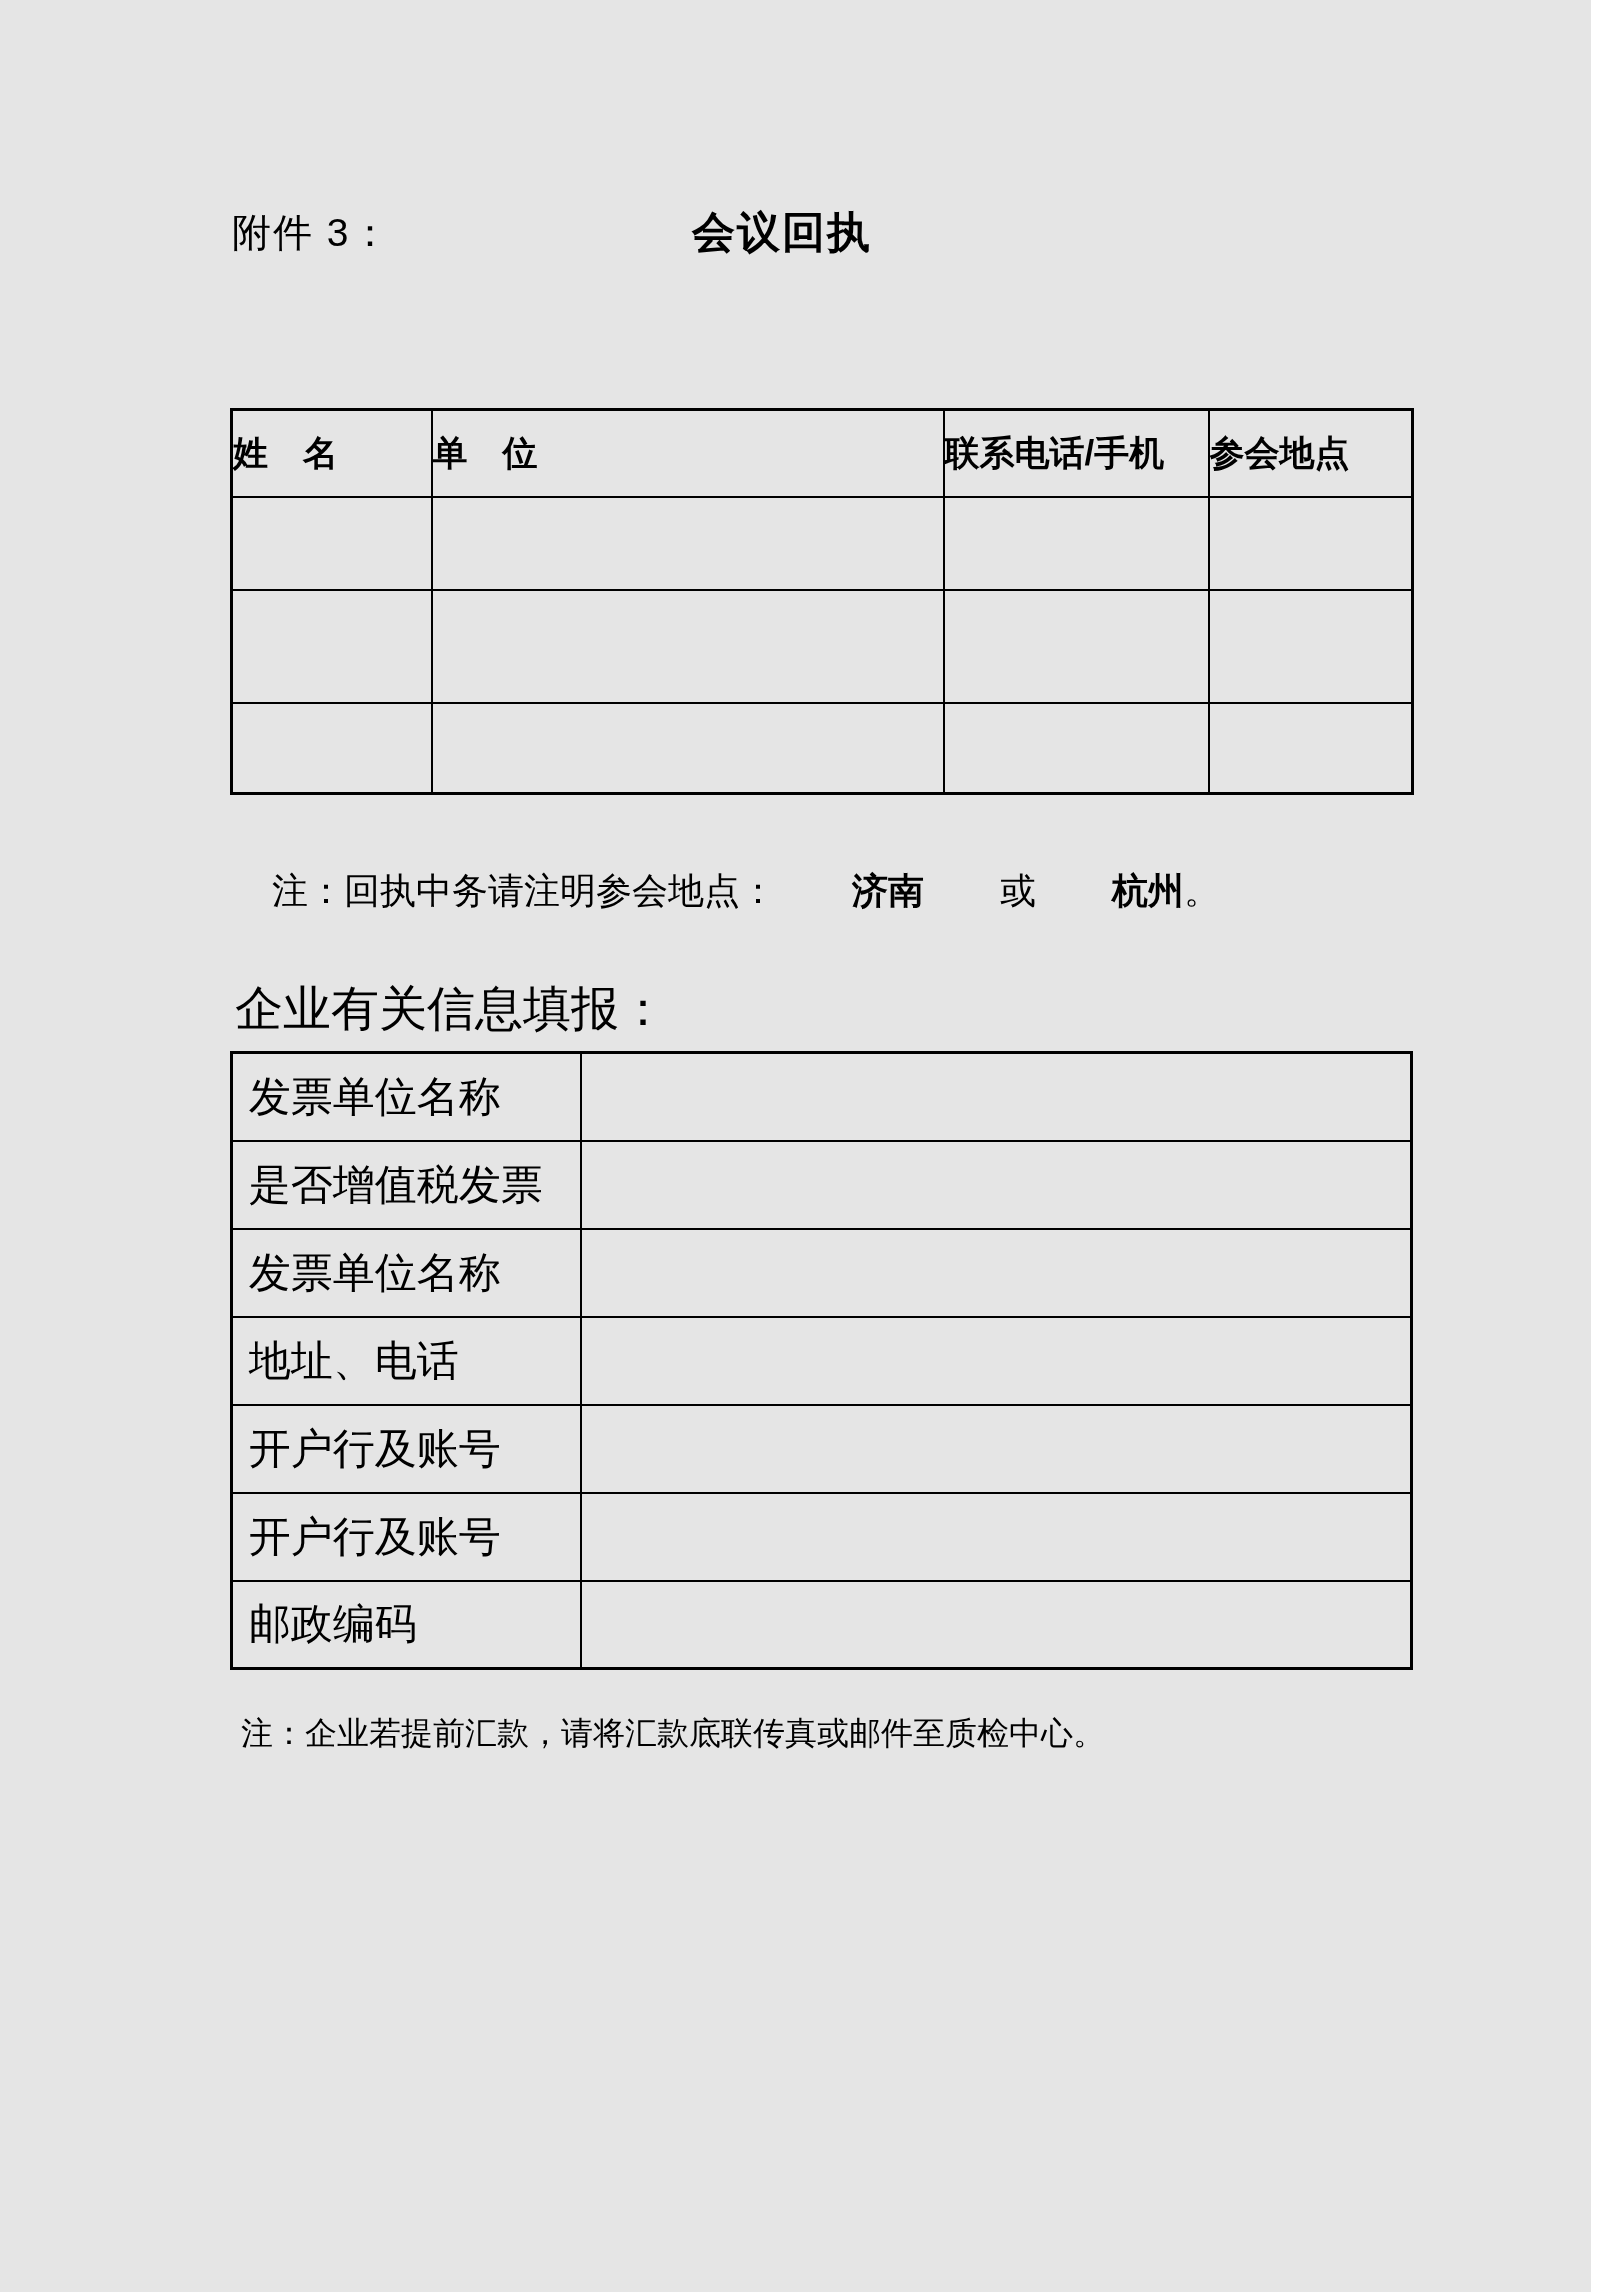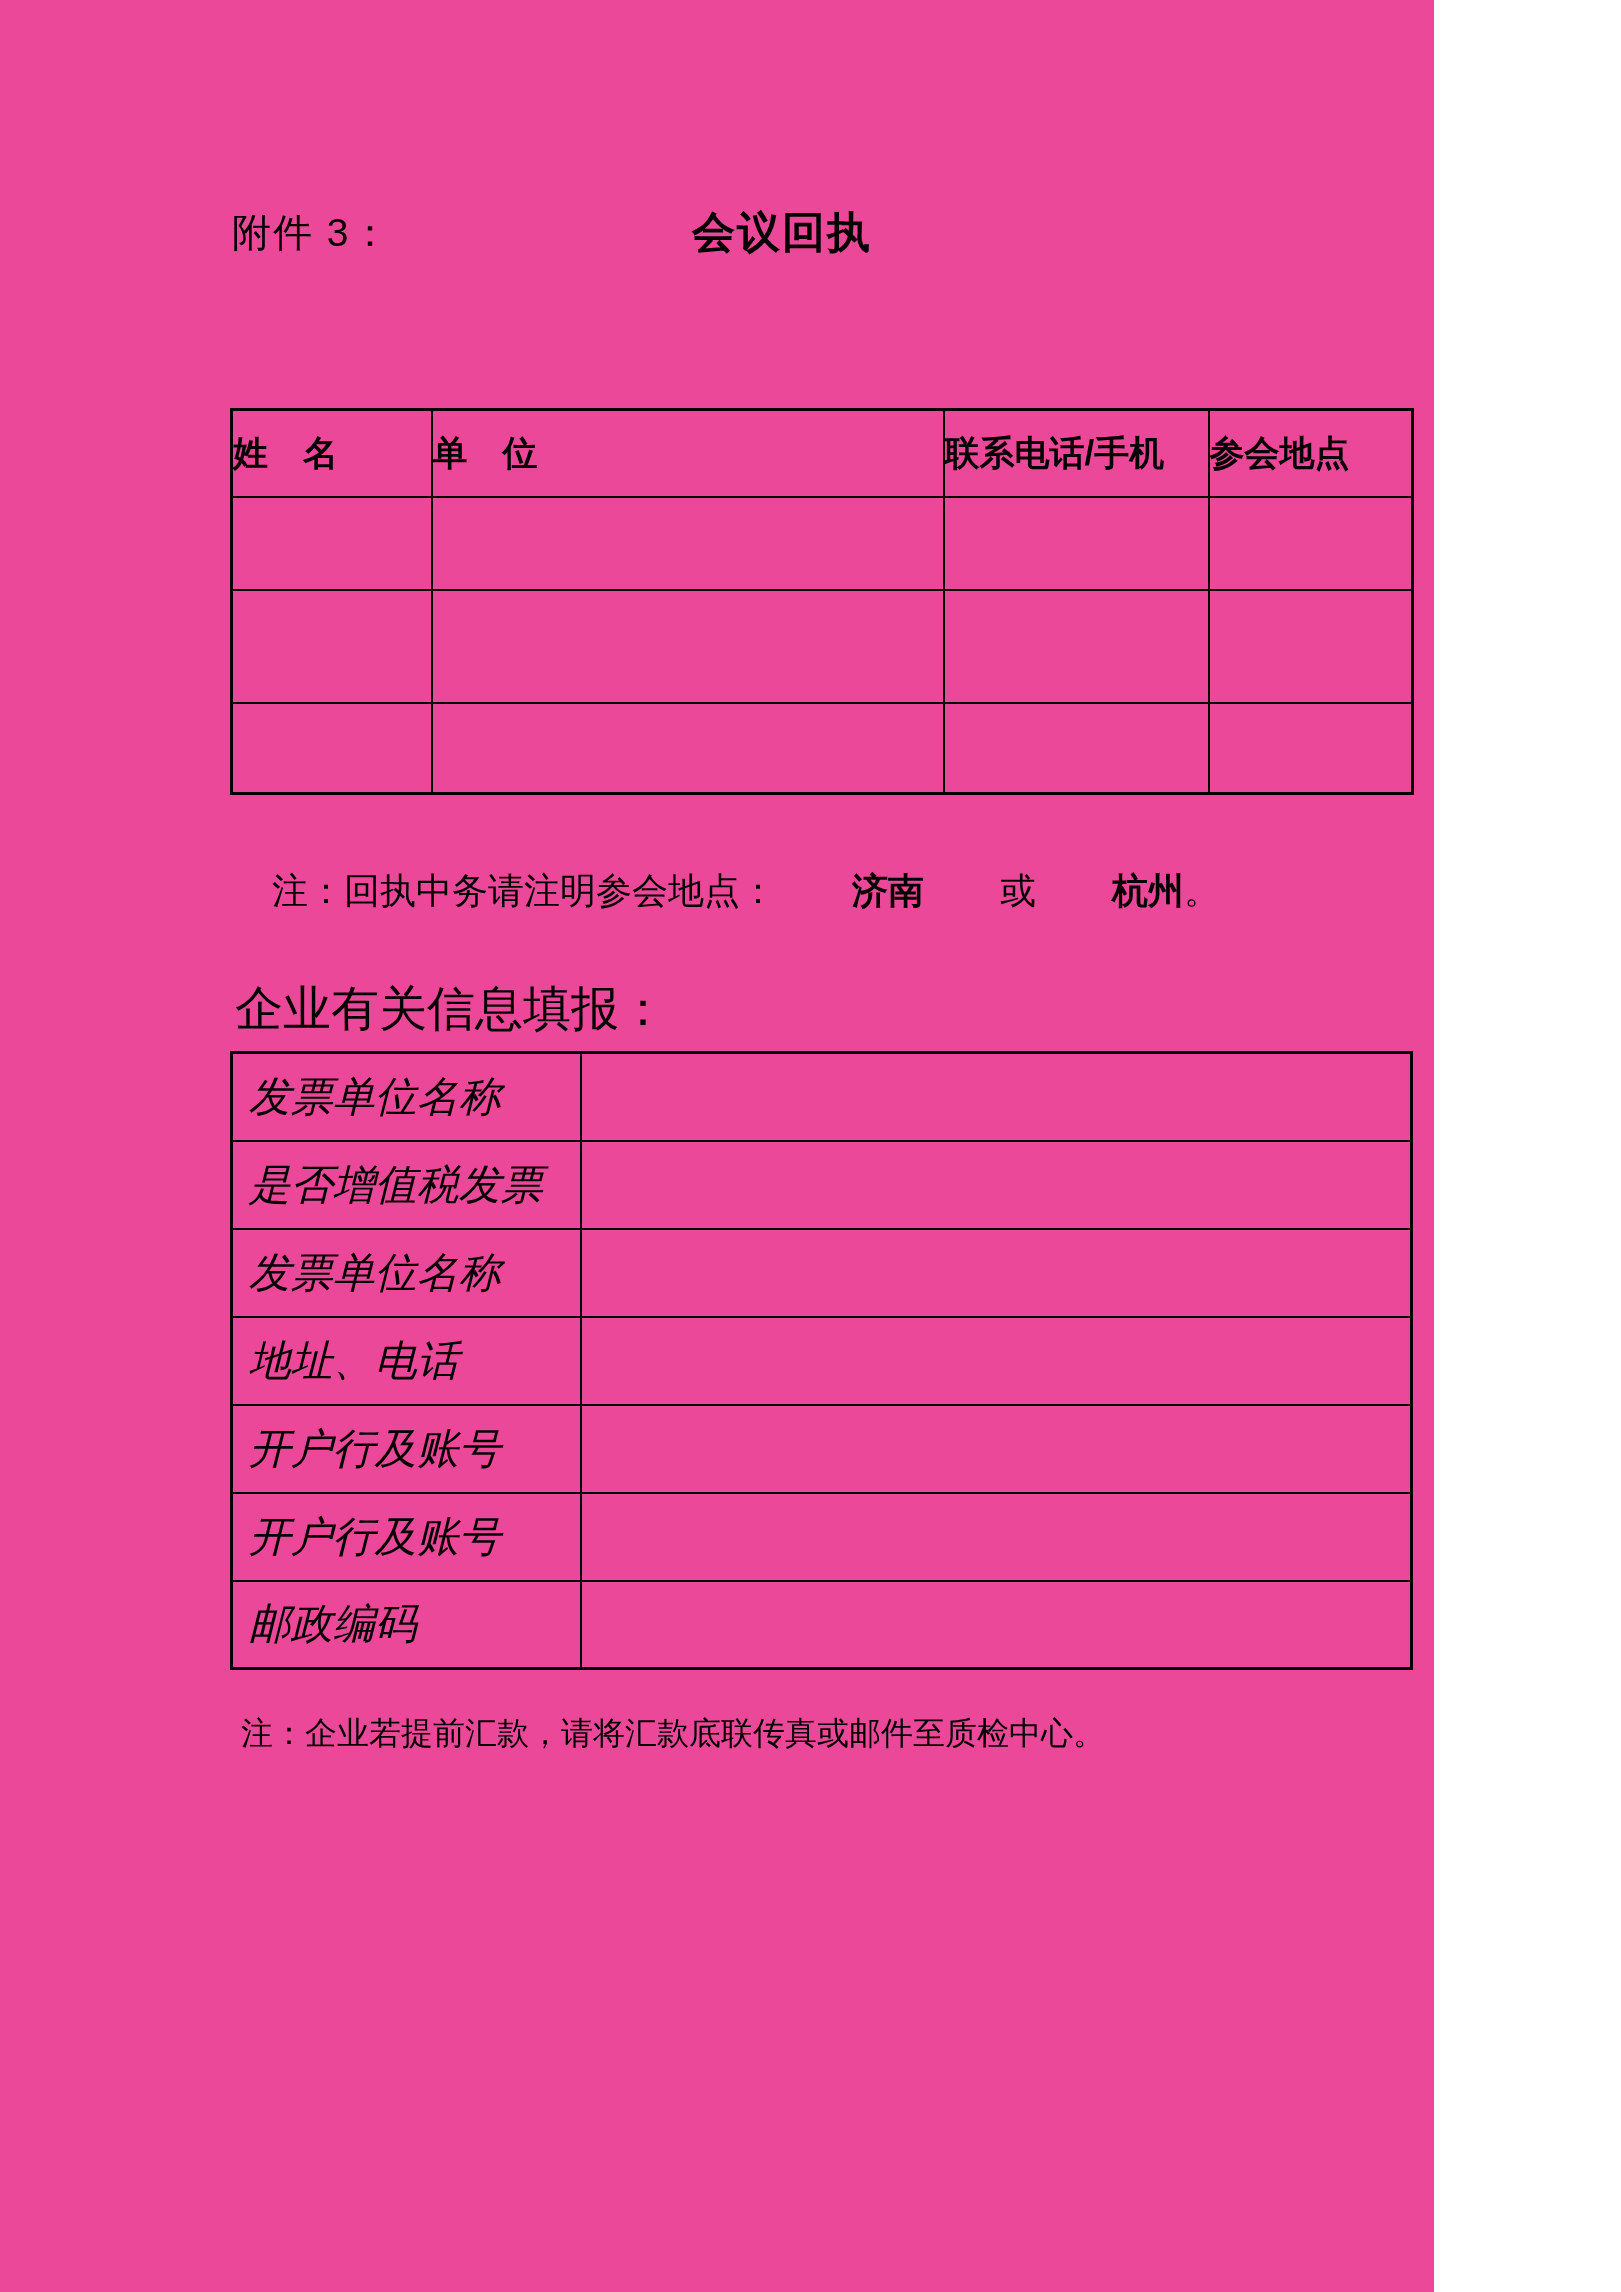--- a/index.html
+++ b/index.html
@@ -1,20 +1,20 @@
 <!DOCTYPE html>
 <html><head>
 <meta charset="utf-8">
 <style>
   html,body{margin:0;padding:0;background:#ffffff;}
   .page{
     position:relative;
-    width:1434px;
+    width:1591px;
     height:2293px;
-    background:#ec4899;
+    background:#e5e5e5;
     color:#000000;
     font-family:"Liberation Sans","DejaVu Sans",sans-serif;
     overflow:hidden;
   }
   
   .attachment-label{
     position:absolute;left:232px;top:208px;
     font-size:39px;line-height:49px;letter-spacing:2px;
     white-space:pre;
   }
@@ -56,21 +56,21 @@
     position:absolute;left:230px;top:1051px;
     width:1180px;
     border-collapse:collapse;table-layout:fixed;
     border:3.9px solid #000;
   }
   table.info td{
     border:2.9px solid #000;
     padding:0;
     vertical-align:middle;
   }
-  table.info tr{height:88px;font-style:italic;}
+  table.info tr{height:88px;}
   table.info td.label{
     font-size:42px;
     padding-left:15.7px;
     white-space:pre;
     text-align:left;
   }
   .note2{
     position:absolute;left:241px;top:1713px;
     font-size:32px;line-height:41px;white-space:pre;
   }

